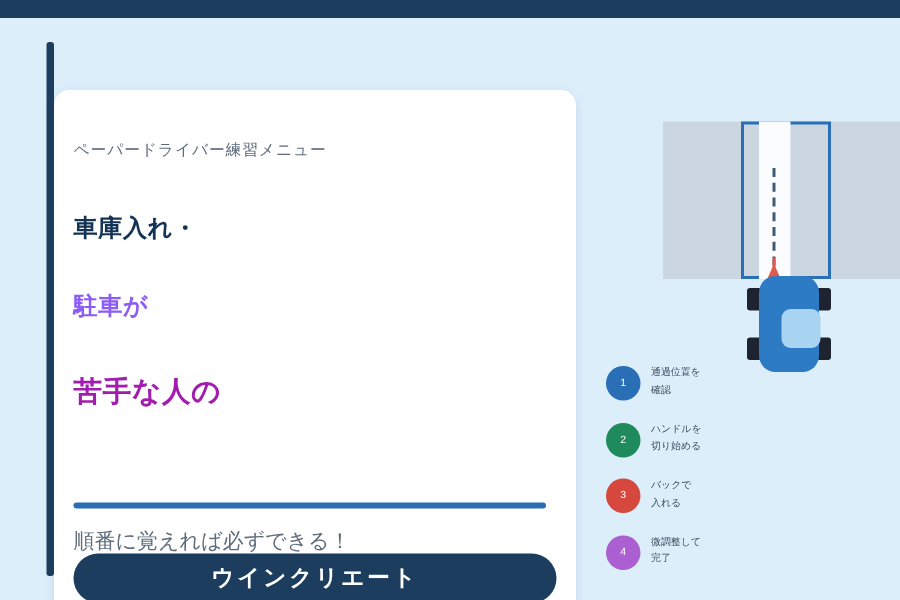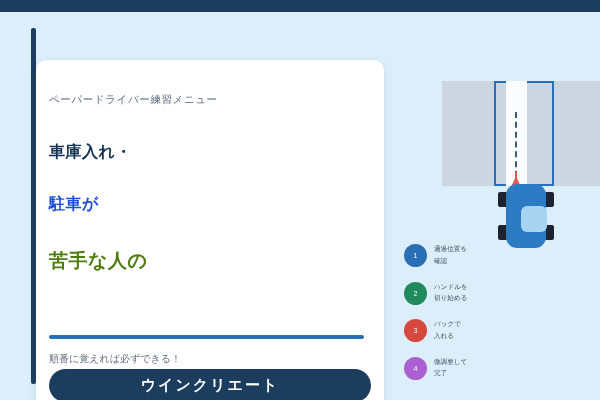--- a/index.html
+++ b/index.html
@@ -28,30 +28,30 @@
   .eyebrow{
     position:absolute;left:0;top:33px;
     font-size:10.5px;color:#5d6b7d;letter-spacing:.6px;white-space:nowrap;
   }
   .h1{
     position:absolute;left:0;font-weight:bold;white-space:nowrap;
     font-size:16px;letter-spacing:.5px;
   }
   #l1{top:82px;color:#143354;}
   #l2{top:134px;color:#c0392b;}
-  #l3{top:188px;color:#4d7c0f;font-size:19px;}
+  #l3{top:188px;color:#a21caf;font-size:19px;}
   #l4{top:238px;color:#2a6fb5;font-size:19px;}
 
   #divider{
     position:absolute;left:0;top:275px;width:315px;height:4px;
     background:#2a6fb5;border-radius:2px;
   }
   #tagline{
     position:absolute;left:0;top:292px;
-    font-size:10px;color:#5f6c7b;white-space:nowrap;
+    font-size:14px;color:#5f6c7b;white-space:nowrap;
   }
   #cta{
     position:absolute;left:0;top:309px;width:322px;height:33px;
     background:#1d3d5e;border-radius:17px;border:none;padding:0;
     color:#ffffff;font-size:15px;font-weight:bold;letter-spacing:2px;
     font-family:Liberation Mono, monospace;
     display:flex;align-items:center;justify-content:center;cursor:pointer;
   }
 
   
@@ -109,21 +109,21 @@
 <div id="stage">
 
   <div id="accent" style="background: rgb(29, 61, 94);"></div>
 
   <div id="card">
     <div id="cardinner">
 
       <div class="eyebrow">ペーパードライバー練習メニュー</div>
 
       <div class="h1" id="l1">車庫入れ・</div>
-      <div class="h1" id="l2" style="color: #1d4ed8;">駐車が</div>
+      <div class="h1" id="l2" style="color: #8b5cf6;">駐車が</div>
       <div class="h1" id="l3">苦手な人の</div>
 
       <div id="divider" style="background: rgb(42, 111, 181);"></div>
 
       <div id="tagline">順番に覚えれば必ずできる！</div>
 
       <button id="cta" style="background: rgb(29, 61, 94);">ウインクリエート</button>
     </div>
   </div>
 

